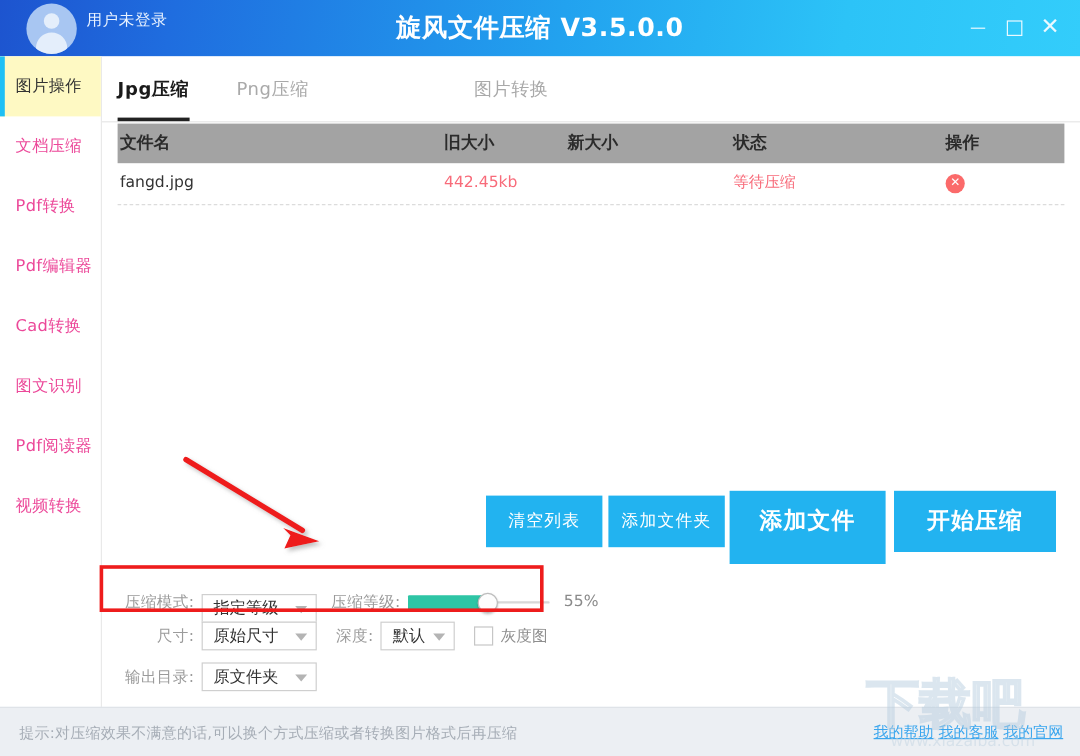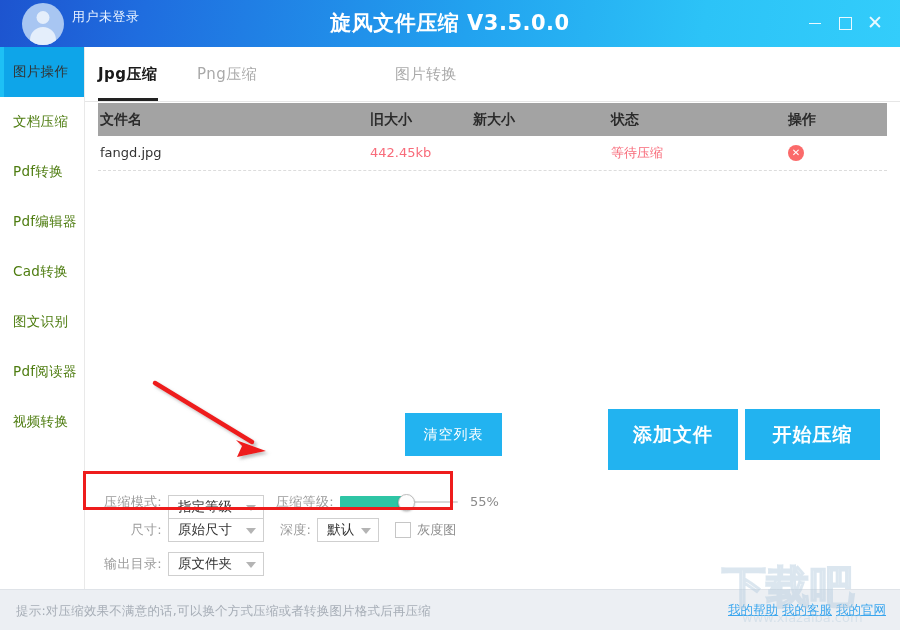--- a/index.html
+++ b/index.html
@@ -47,24 +47,24 @@
   .win-btn.max::after{content:"";position:absolute;width:11px;height:11px;border:1.5px solid #eaf9ff;}
   .win-btn.close{font-size:19px;font-weight:300;line-height:1;padding-bottom:2px;}
 
   
   .sidebar{
     position:absolute;left:0;top:47px;width:84px;height:552px;
     background:#ffffff;border-right:1px solid #e9e9e9;
   }
   .side-item{
     position:relative;height:50px;display:flex;align-items:center;
-    padding-left:13px;font-size:13.5px;color:#4d7c0f;cursor:default;
+    padding-left:13px;font-size:13.5px;color:#ec4899;cursor:default;
     letter-spacing:.3px;
   }
-  .side-item.active{background:#0ea5e9;color:#333333;}
+  .side-item.active{background:#fef9c3;color:#333333;}
   .side-item.active::before{
     content:"";position:absolute;left:0;top:0;width:4px;height:50px;background:#1ec0f5;
   }
 
   
   .tabs{
     position:absolute;left:85px;top:47px;width:815px;height:54px;
     background:#fff;border-bottom:1px solid #e6e6e6;
   }
   .tab{
@@ -235,20 +235,21 @@
 
   <div class="list-row">
     <div class="col c-name cell-name">fangd.jpg</div>
     <div class="col c-old cell-old">442.45kb</div>
     <div class="col c-new"></div>
     <div class="col c-state cell-state">等待压缩</div>
     <div class="del-btn">✕</div>
   </div>
 
   <div class="btn btn-clear">清空列表</div>
+  <div class="btn btn-addfolder">添加文件夹</div>
   <div class="btn btn-addfile">添加文件</div>
   <div class="btn btn-start">开始压缩</div>
 
   <div class="settings">
 
     <div class="srow r1">
       <span class="lbl lbl-r" style="width:64px;">压缩模式:</span>
       <span class="sel sel-mode">
         <span>指定等级</span>
         <span class="car"></span>

